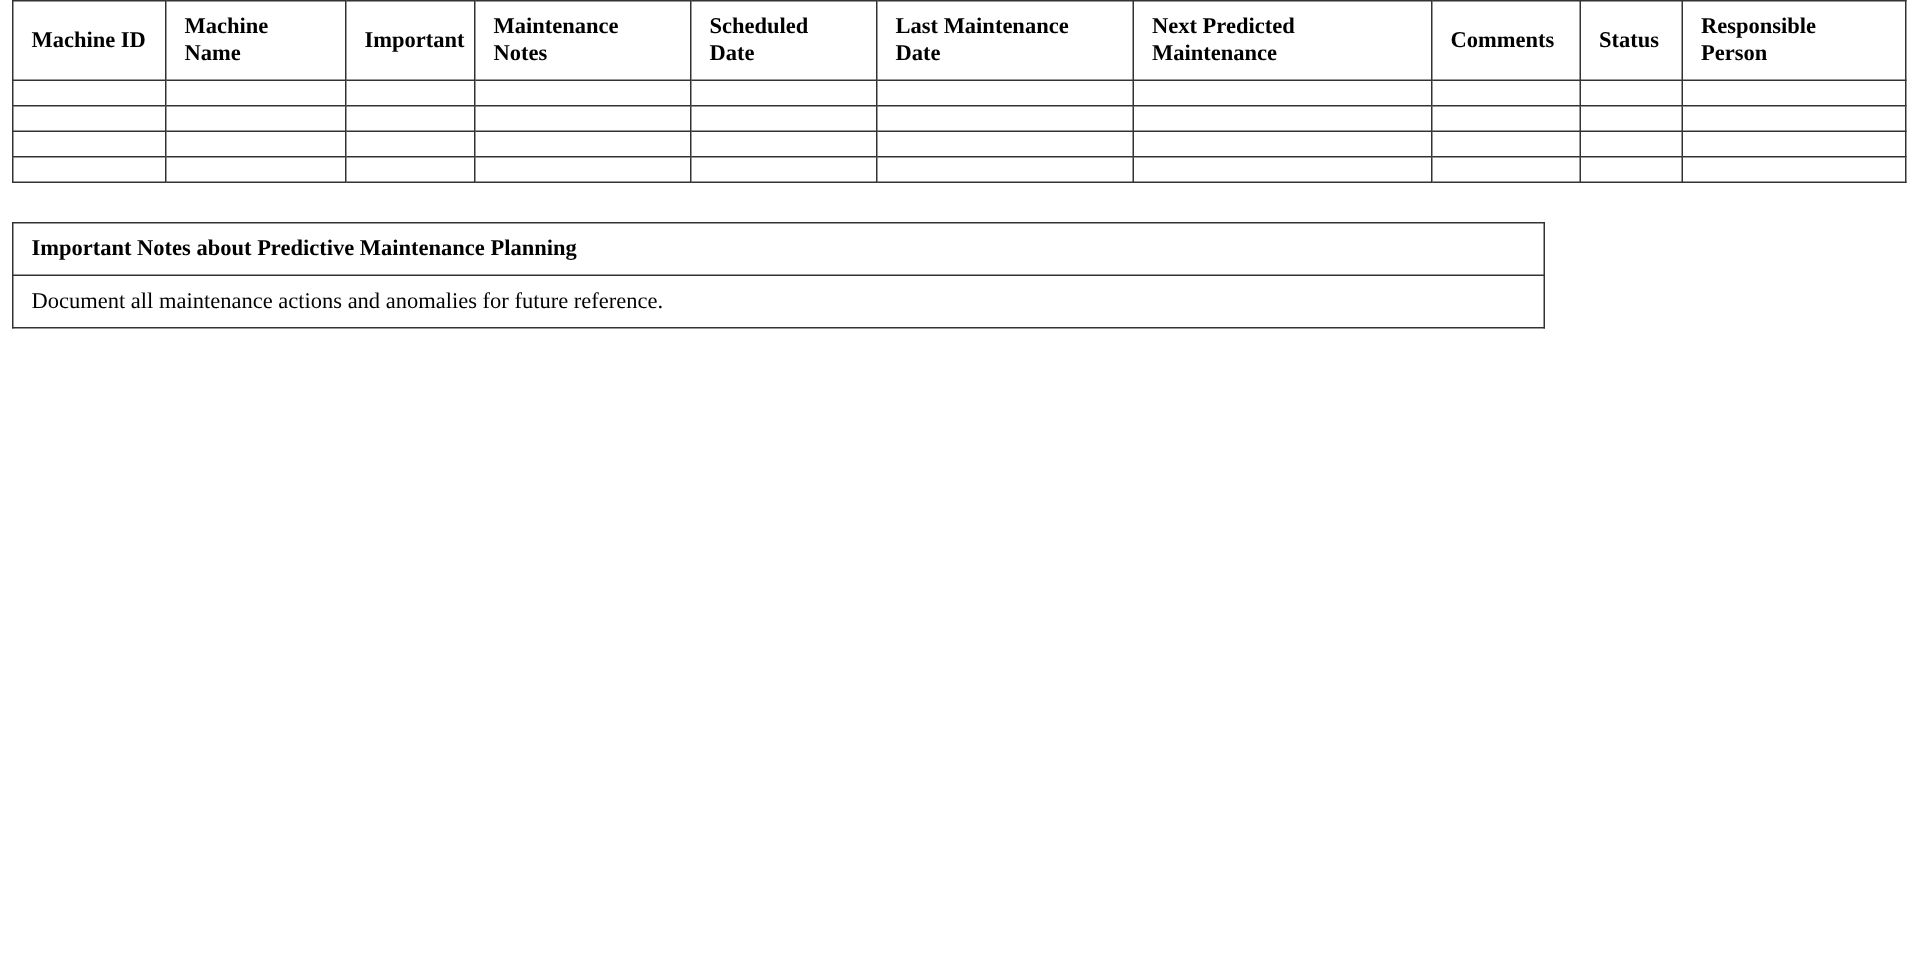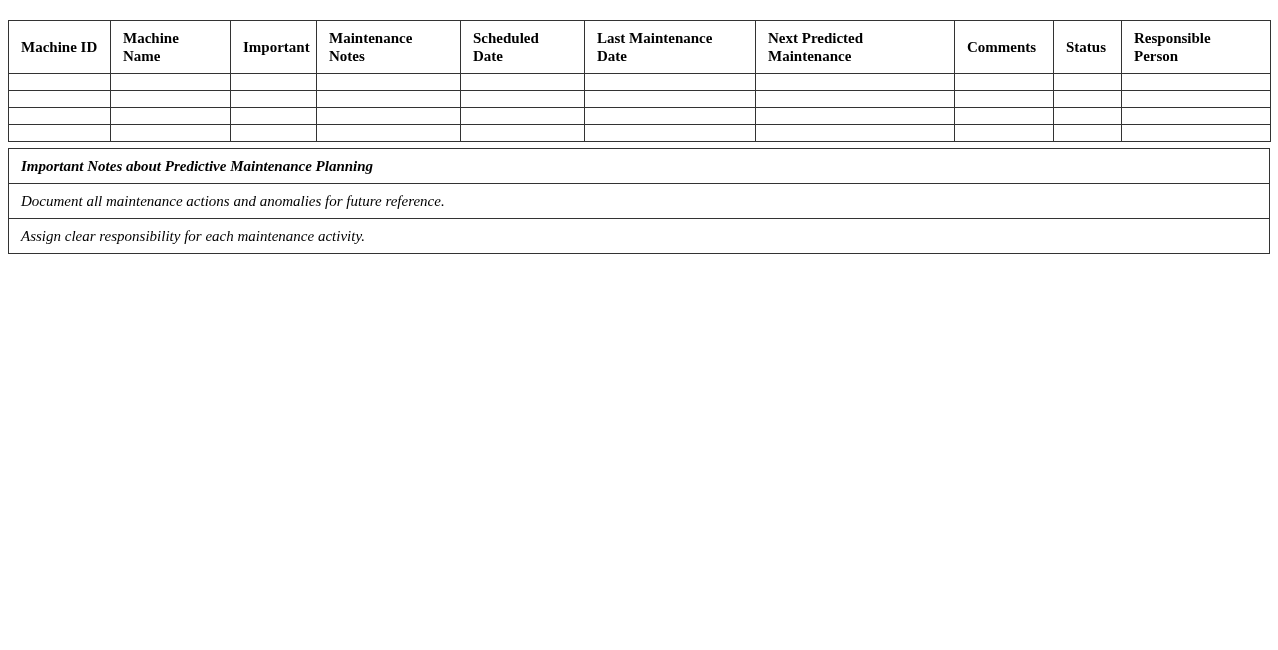--- a/index.html
+++ b/index.html
@@ -1,25 +1,25 @@
 <!DOCTYPE html>
 <html><head>
 <meta charset="utf-8">
 <style>
   html, body { margin: 0; padding: 0; background: #ffffff; }
   body { width: 1278px; height: 650px; position: relative; font-family: "Liberation Serif", serif; color: #000; }
   table { border-collapse: collapse; position: absolute; left: 8px; }
   td, th { border: 1px solid #333; padding: 0; }
-  #maint-table { top: 20px; width: 1262px; table-layout: fixed; }
+  #maint-table { top: 0; width: 1262px; table-layout: fixed; }
   #maint-table th {
     font-weight: bold; font-size: 15px; text-align: left; line-height: 18px;
     padding: 8px 12px 8px 12px; height: 36px; vertical-align: middle;
   }
   #maint-table td { height: 16px; }
-  #notes-table { top: 148px; width: 1262px; font-style: italic; }
+  #notes-table { top: 148px; width: 1022px; }
   #notes-table td { font-size: 15px; height: 34px; padding: 0 12px; vertical-align: middle; }
   #notes-table td.head { font-weight: bold; }
 </style>
 </head>
 <body>
 
 <table id="maint-table">
   <colgroup>
     <col style="width:102px">
       <col style="width:120px">
@@ -99,17 +99,14 @@
 </table>
 
 <table id="notes-table">
   <tbody>
       <tr>
     <td class="head">Important Notes about Predictive Maintenance Planning</td>
   </tr>
   <tr>
     <td>Document all maintenance actions and anomalies for future reference.</td>
   </tr>
-  <tr>
-    <td>Assign clear responsibility for each maintenance activity.</td>
-  </tr>
 </tbody>
   </table>
 
 </body></html>

